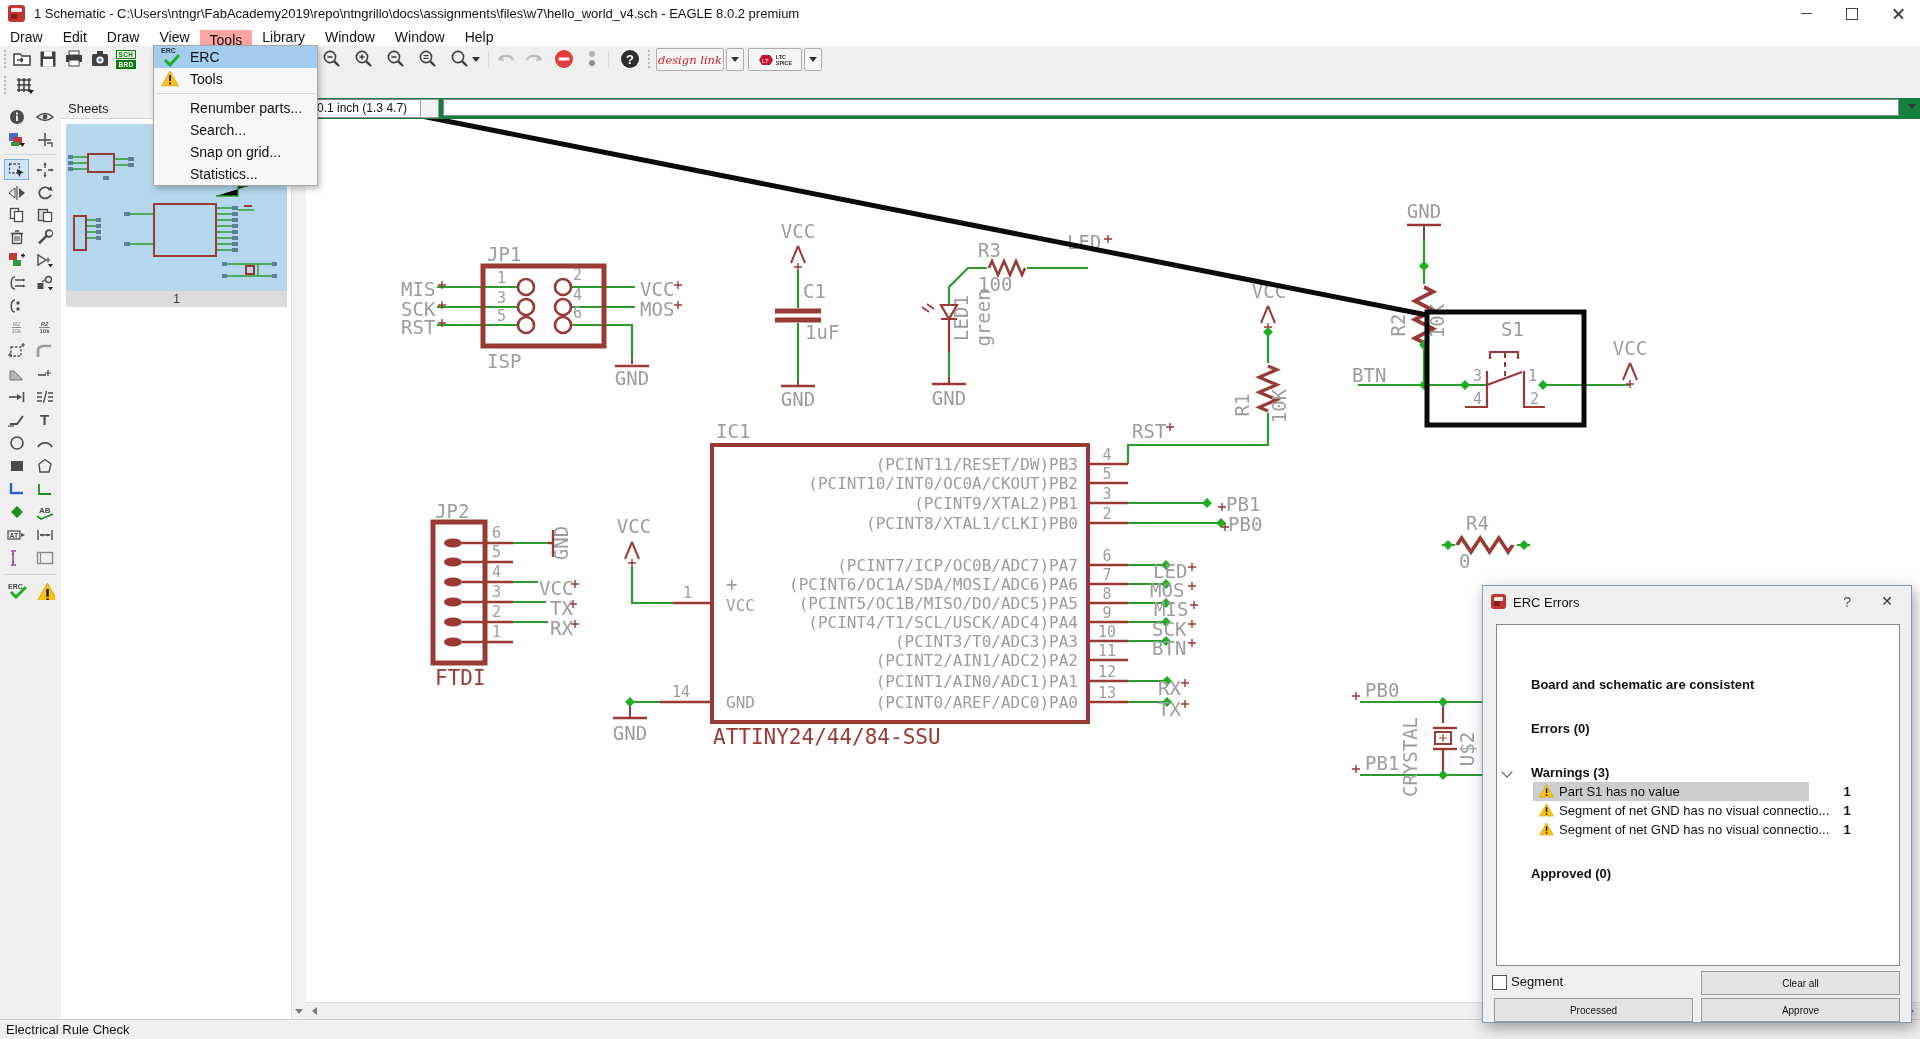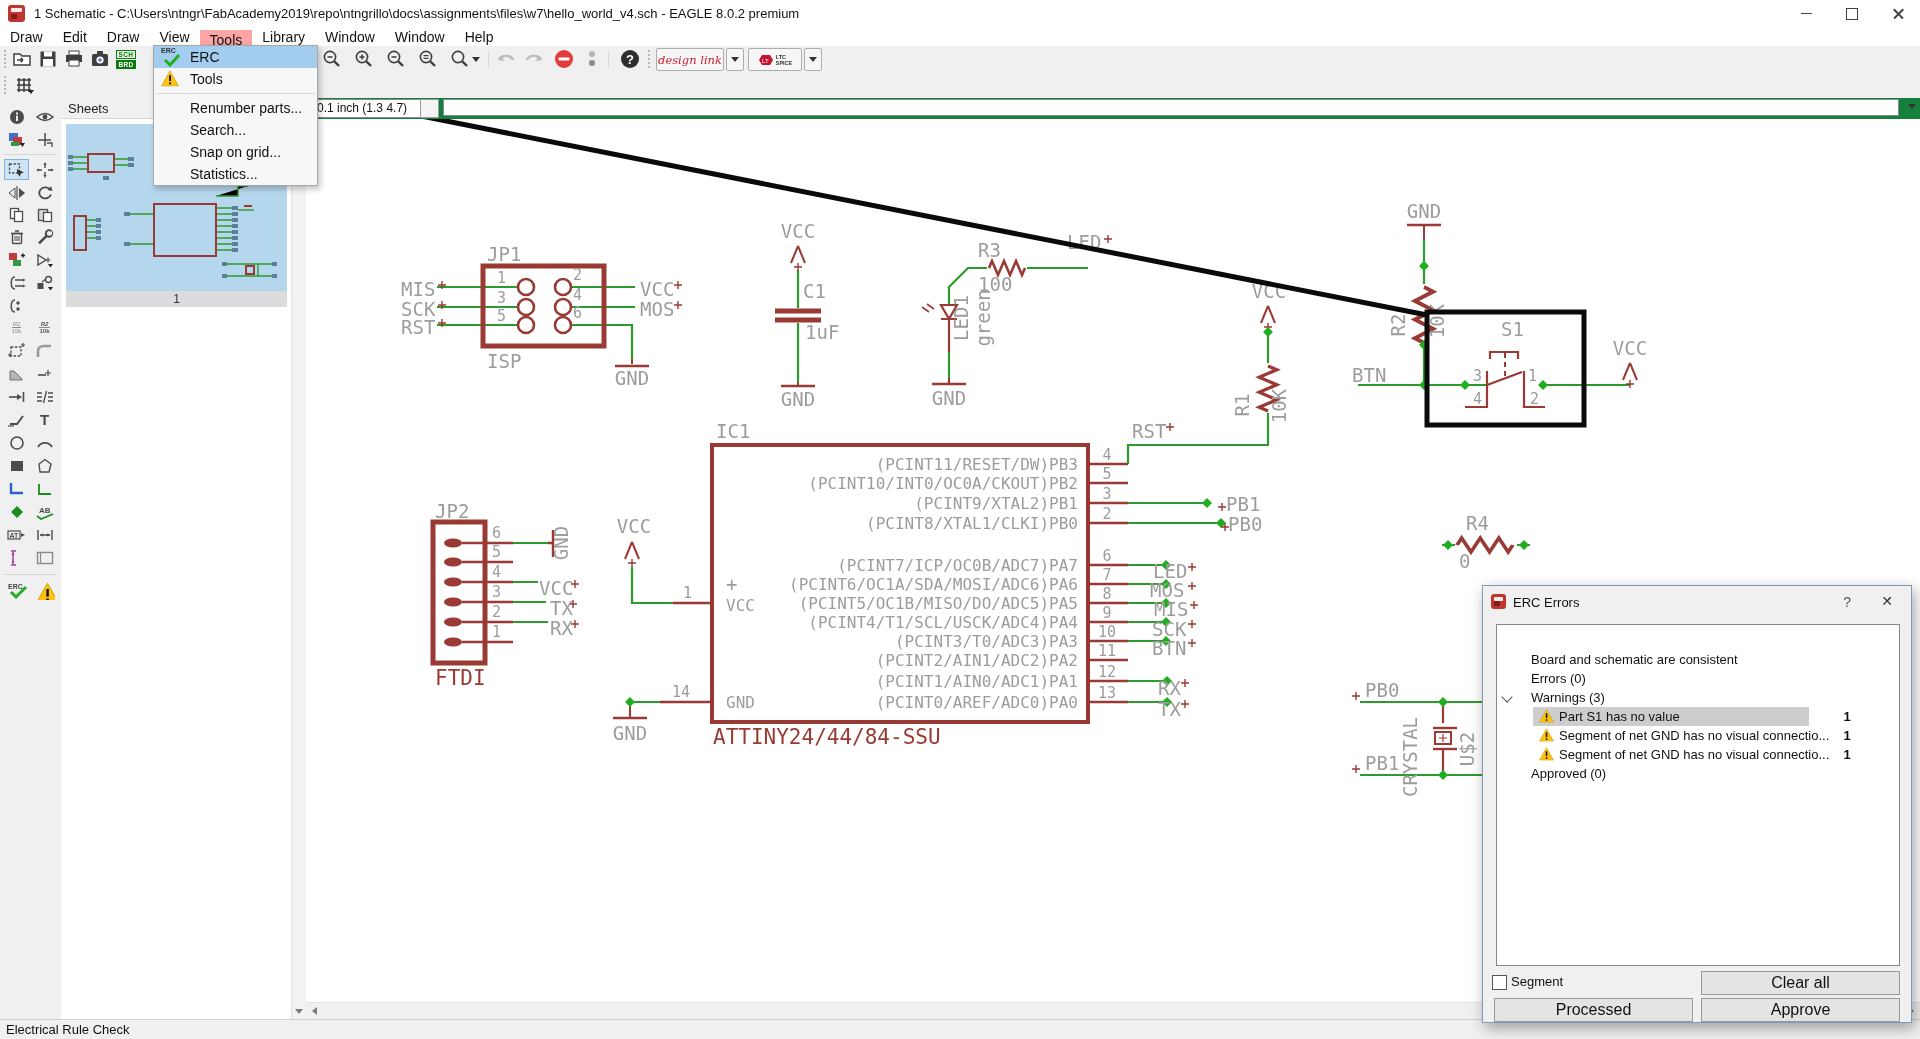--- a/index.html
+++ b/index.html
@@ -81,27 +81,27 @@
   #dlg-title .txt{position:absolute;left:30px;top:9px;font-size:13px;color:#111;}
   #dlg-help{position:absolute;right:60px;top:8px;font-size:14px;color:#555;}
   #dlg-close{position:absolute;right:18px;top:7px;font-size:14px;color:#333;}
   #dlg-list{position:absolute;left:13px;top:38px;width:404px;height:342px;background:#fff;border:1px solid #828790;box-sizing:border-box;font-size:13px;color:#111;}
   #dlg-cols{position:absolute;left:0;top:0;width:100%;height:19px;border-bottom:1px solid #e2e2e2;}
   .colsep{position:absolute;top:0;width:1px;height:19px;background:#e2e2e2;}
   .chev{display:inline-block;width:7px;height:7px;border-right:1.6px solid #555;border-bottom:1.6px solid #555;}
   .chev.up{transform:rotate(-135deg);}
   .chev.down{transform:rotate(45deg);}
   .lrow{position:relative;height:19px;line-height:19px;white-space:nowrap;}
-  .lrow.bold{font-weight:normal;}
+  .lrow.bold{font-weight:bold;margin-top:25px;}
   .lrow .ind1{padding-left:34px;}
   .lrow .sheetv{position:absolute;left:336px;width:28px;text-align:center;font-weight:bold;}
   .selband{position:absolute;left:36px;top:0;width:276px;height:19px;background:#cdcdcd;}
   .warnrow{position:absolute;left:42px;top:2px;}
   .warntxt{position:absolute;left:62px;}
-  .dlg-btn{position:absolute;height:22px;background:#e4e4e4;border:1px solid #9a9a9a;font-size:16px;color:#111;display:flex;align-items:center;justify-content:center;}
+  .dlg-btn{position:absolute;height:22px;background:#e4e4e4;border:1px solid #9a9a9a;font-size:10px;color:#111;display:flex;align-items:center;justify-content:center;}
   #cbox{position:absolute;left:9px;top:389px;width:13px;height:13px;background:#fff;border:1px solid #555;}
   #cbox-label{position:absolute;left:28px;top:388px;font-size:13px;color:#111;}
   
   .st{font-family:"DejaVu Sans Mono",monospace;font-size:19px;fill:#9c9c9c;}
   .stp{font-family:"DejaVu Sans Mono",monospace;font-size:16px;fill:#9c9c9c;}
   .stn{font-family:"DejaVu Sans Mono",monospace;font-size:15px;fill:#9c9c9c;}
   .stb{font-family:"DejaVu Sans Mono",monospace;font-size:21px;fill:#9a3a34;}
 </style>
 </head>
 <body>

